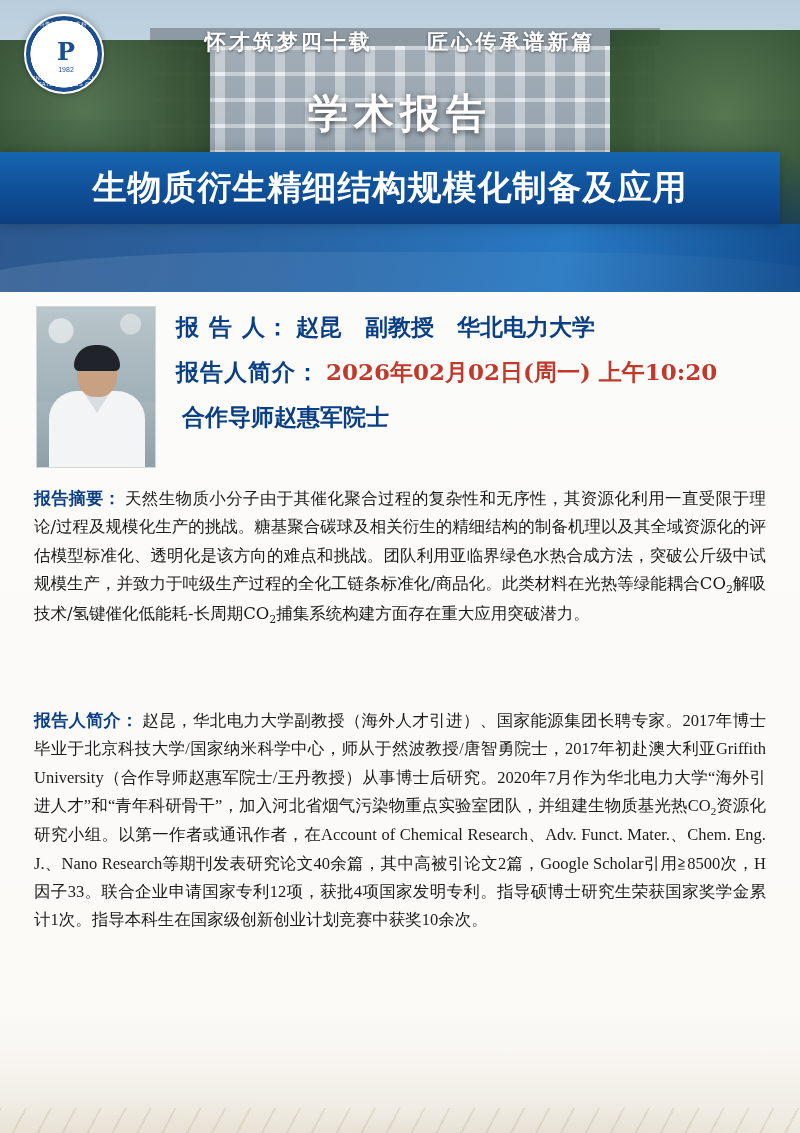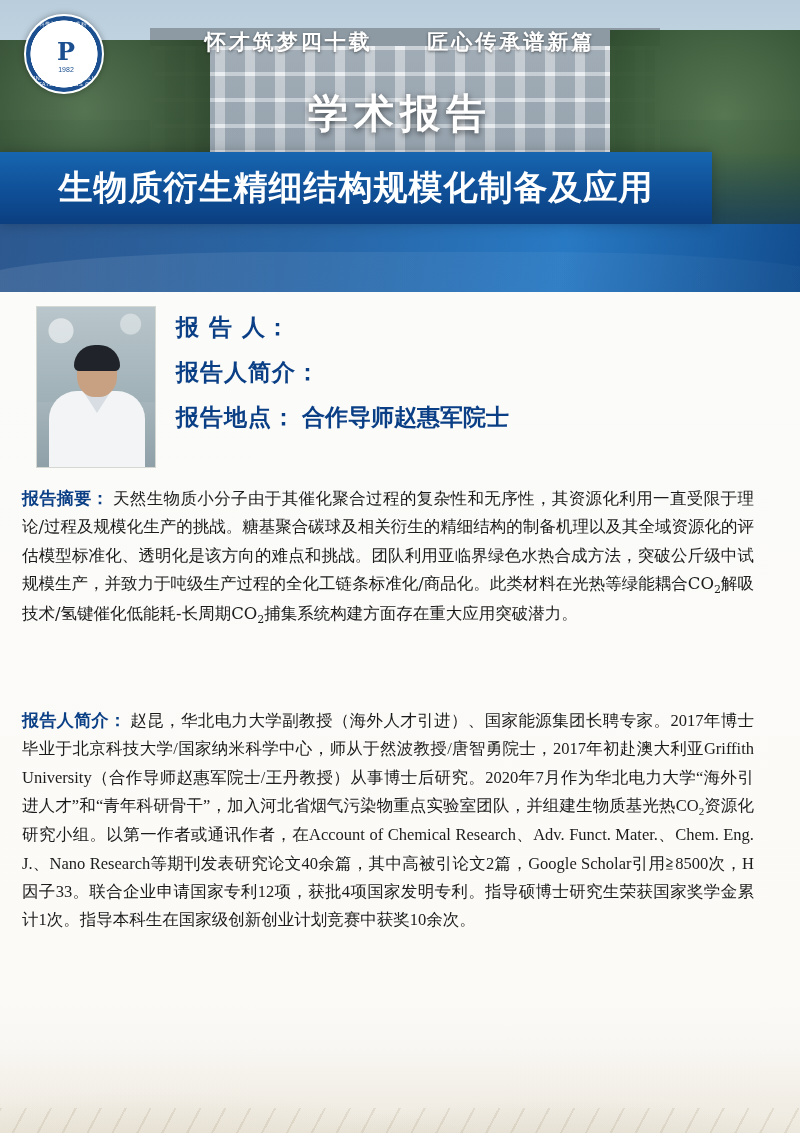--- a/index.html
+++ b/index.html
@@ -112,21 +112,21 @@
   .hero-title {
     position: absolute; left: 0; top: 86px; width: 800px;
     text-align: center; color: #ffffff;
     font-family: Liberation Mono, monospace;
     font-size: 40px; font-weight: bold; letter-spacing: 6px;
     text-shadow: 0 2px 6px rgba(0,0,0,.6);
   }
 
   
   .title-bar {
-    position: absolute; left: 0; top: 152px; width: 712px; height: 72px;
+    position: absolute; left: 0; top: 152px; width: 780px; height: 72px;
     background: linear-gradient(180deg, #1766b0 0%, #0f4f97 55%, #0b3f80 100%);
     box-shadow: 0 0 12px rgba(0,0,0,.25);
     display: flex; align-items: center; justify-content: center;
   }
   .title-bar .t {
     color: #ffffff;
     font-family: "DejaVu Serif", serif;
     font-size: 34px; font-weight: bold; letter-spacing: 1px;
     white-space: nowrap;
   }
@@ -217,21 +217,21 @@
     font-family: "DejaVu Serif", serif;
     font-weight: bold;
     white-space: nowrap;
   }
   .sline .lbl { color: #0a3f86; font-size: 23px; letter-spacing: 1px; }
   .sline .val { color: #0a3f86; font-size: 23px; margin-left: 6px; }
   .sline .val.accent { color: #c0392b; }
 
   
   .section {
-    position: absolute; left: 22px; width: 732px;
+    position: absolute; left: 34px; width: 732px;
     font-family: "DejaVu Serif", serif;
     color: #1b1b1b;
     font-size: 16.5px;
     line-height: 1.72;
     text-align: justify;
   }
   .section .head {
     color: #0a3f86;
     font-weight: bold;
     font-size: 17px;
@@ -303,26 +303,27 @@
         <div class="shirt"></div>
         <div class="collar-l"></div>
         <div class="collar-r"></div>
         <div class="head"></div>
         <div class="hair"></div>
       </div>
 
       <div class="speaker-lines">
         <div class="sline">
           <span class="lbl">报 告 人：</span>
+          <span class="val">赵昆　副教授　华北电力大学</span>
         </div>
         <div class="sline">
           <span class="lbl">报告人简介：</span>
+          <span class="val accent">2026年02月02日(周一) 上午10:20</span>
         </div>
         <div class="sline">
-          <span class="lbl">报告地点：</span>
           <span class="val">合作导师赵惠军院士</span>
         </div>
       </div>
     </div>
 
     <div class="section abstract"><span class="head">报告摘要：</span><span>天然生物质小分子由于其催化聚合过程的复杂性和无序性，其资源化利用一直受限于理论/过程及规模化生产的挑战。糖基聚合碳球及相关衍生的精细结构的制备机理以及其全域资源化的评估模型标准化、透明化是该方向的难点和挑战。团队利用亚临界绿色水热合成方法，突破公斤级中试规模生产，并致力于吨级生产过程的全化工链条标准化/商品化。此类材料在光热等绿能耦合CO</span><sub>2</sub><span>解吸技术/氢键催化低能耗-长周期CO</span><sub>2</sub><span>捕集系统构建方面存在重大应用突破潜力。</span></div>
 
     <div class="section bio"><span class="head">报告人简介：</span><span>赵昆，华北电力大学副教授（海外人才引进）、国家能源集团长聘专家。2017年博士毕业于北京科技大学/国家纳米科学中心，师从于然波教授/唐智勇院士，2017年初赴澳大利亚Griffith University（合作导师赵惠军院士/王丹教授）从事博士后研究。2020年7月作为华北电力大学“海外引进人才”和“青年科研骨干”，加入河北省烟气污染物重点实验室团队，并组建生物质基光热CO</span><sub>2</sub><span>资源化研究小组。以第一作者或通讯作者，在Account of Chemical Research、Adv. Funct. Mater.、Chem. Eng. J.、Nano Research等期刊发表研究论文40余篇，其中高被引论文2篇，Google Scholar引用≧8500次，H因子33。联合企业申请国家专利12项，获批4项国家发明专利。指导硕博士研究生荣获国家奖学金累计1次。指导本科生在国家级创新创业计划竞赛中获奖10余次。</span></div>
 
     <div class="footer-note">欢迎感兴趣的老师和学生参加！</div>

